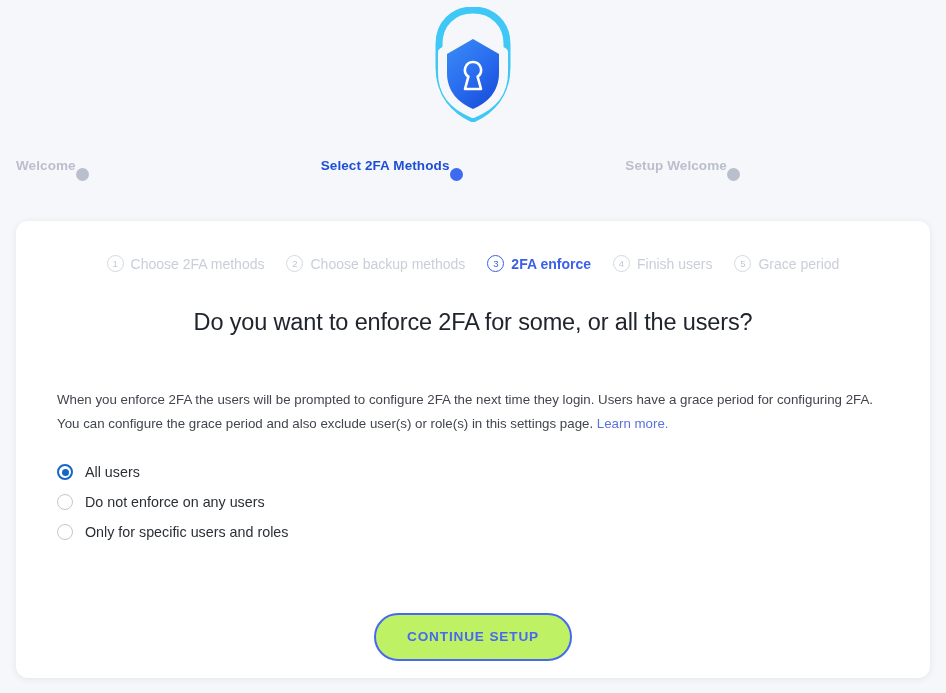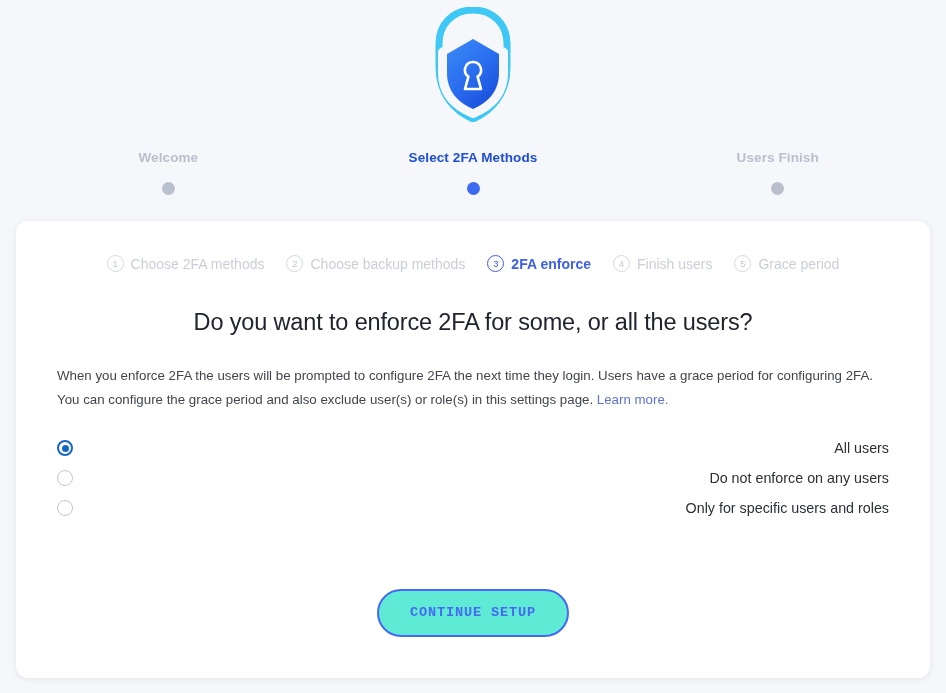--- a/index.html
+++ b/index.html
@@ -30,21 +30,21 @@
   
   .stepper {
     display: flex;
     width: 100%;
     padding: 0 16px;
     margin-top: 26px;
   }
   .stepper-item {
     flex: 1 1 0;
     display: flex;
-    flex-direction: column;
+    flex-direction: row;
     align-items: center;
   }
   .stepper-label {
     font-size: 13.5px;
     font-weight: bold;
     color: #b9bfcc;
     letter-spacing: 0.1px;
     line-height: 1;
   }
   .stepper-item.active .stepper-label { color: #1d4ed8; }
@@ -111,40 +111,39 @@
     text-align: center;
     font-size: 23.5px;
     font-weight: normal;
     color: #20242c;
     margin-top: 37px;
     letter-spacing: -0.15px;
   }
 
   
   .body-copy {
-    margin-top: 28px;
+    margin-top: 52px;
     font-size: 13.3px;
     line-height: 1.82;
     color: #41454d;
     max-width: 832px;
   }
   .learn-more {
     color: #5b72dc;
     text-decoration: none;
   }
 
   
   .radio-group { margin-top: 21px; }
   .radio-row {
     display: flex;
     align-items: center;
     height: 30px;
     gap: 12px;
     cursor: pointer;
-    justify-content: space-between;
   }
   .radio-mark {
     width: 16px;
     height: 16px;
     min-width: 16px;
     border-radius: 50%;
     border: 1.6px solid #c2c6cc;
     background: #fff;
     display: flex;
     align-items: center;
@@ -167,23 +166,23 @@
   }
 
   
   .btn-wrap {
     display: flex;
     justify-content: center;
     margin-top: 66px;
   }
   .btn-continue {
     border: 2px solid #4668f2;
-    background: #5eead4;
+    background: #bef264;
     color: #4668f2;
-    font-family: Liberation Mono, monospace;
+    font-family: Liberation Sans, sans-serif;
     font-size: 13.6px;
     font-weight: bold;
     letter-spacing: 0.85px;
     border-radius: 26px;
     padding: 15px 31px;
     cursor: pointer;
     line-height: 1;
   }
 </style>
 </head>
@@ -212,21 +211,21 @@
 <div class="stepper">
   <div class="stepper-item">
     <div class="stepper-label">Welcome</div>
     <div class="stepper-dot"></div>
   </div>
   <div class="stepper-item active">
     <div class="stepper-label">Select 2FA Methods</div>
     <div class="stepper-dot"></div>
   </div>
   <div class="stepper-item">
-    <div class="stepper-label">Users Finish</div>
+    <div class="stepper-label">Setup Welcome</div>
     <div class="stepper-dot"></div>
   </div>
 </div>
 
 <div class="card">
 
   <div class="substeps">
     <div class="substep">
       <span class="substep-num">1</span>
       <span>Choose 2FA methods</span>

